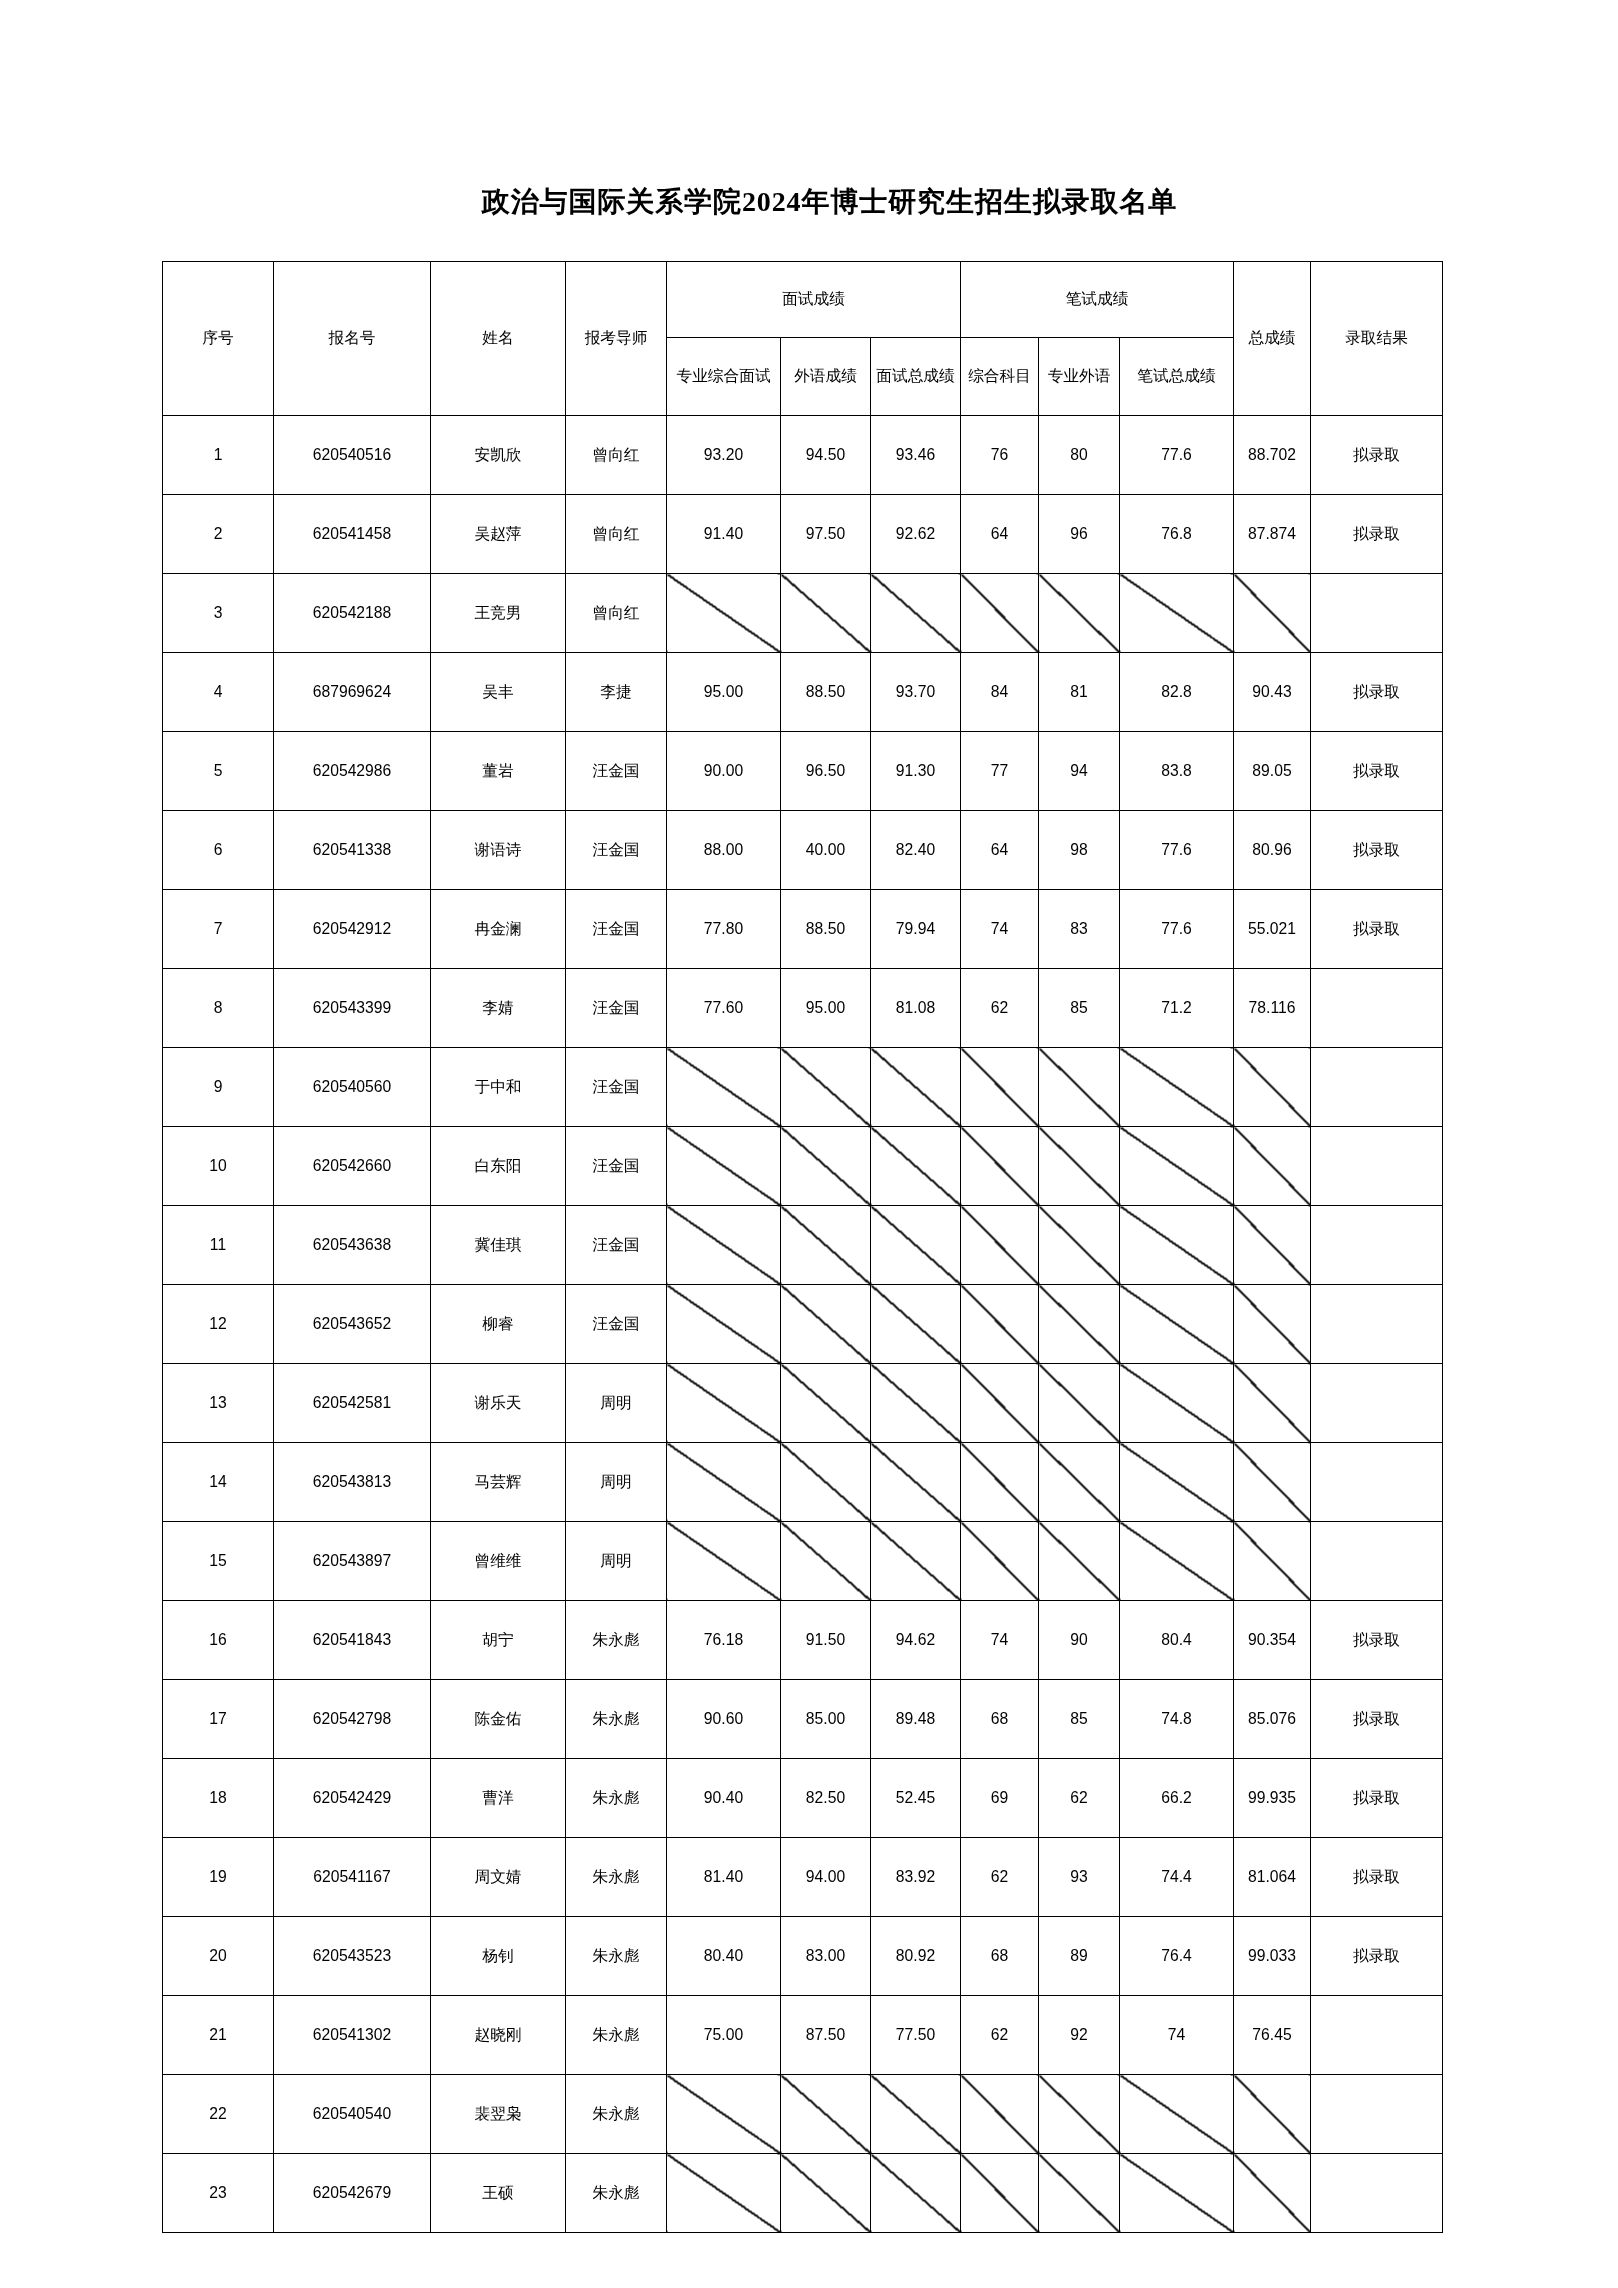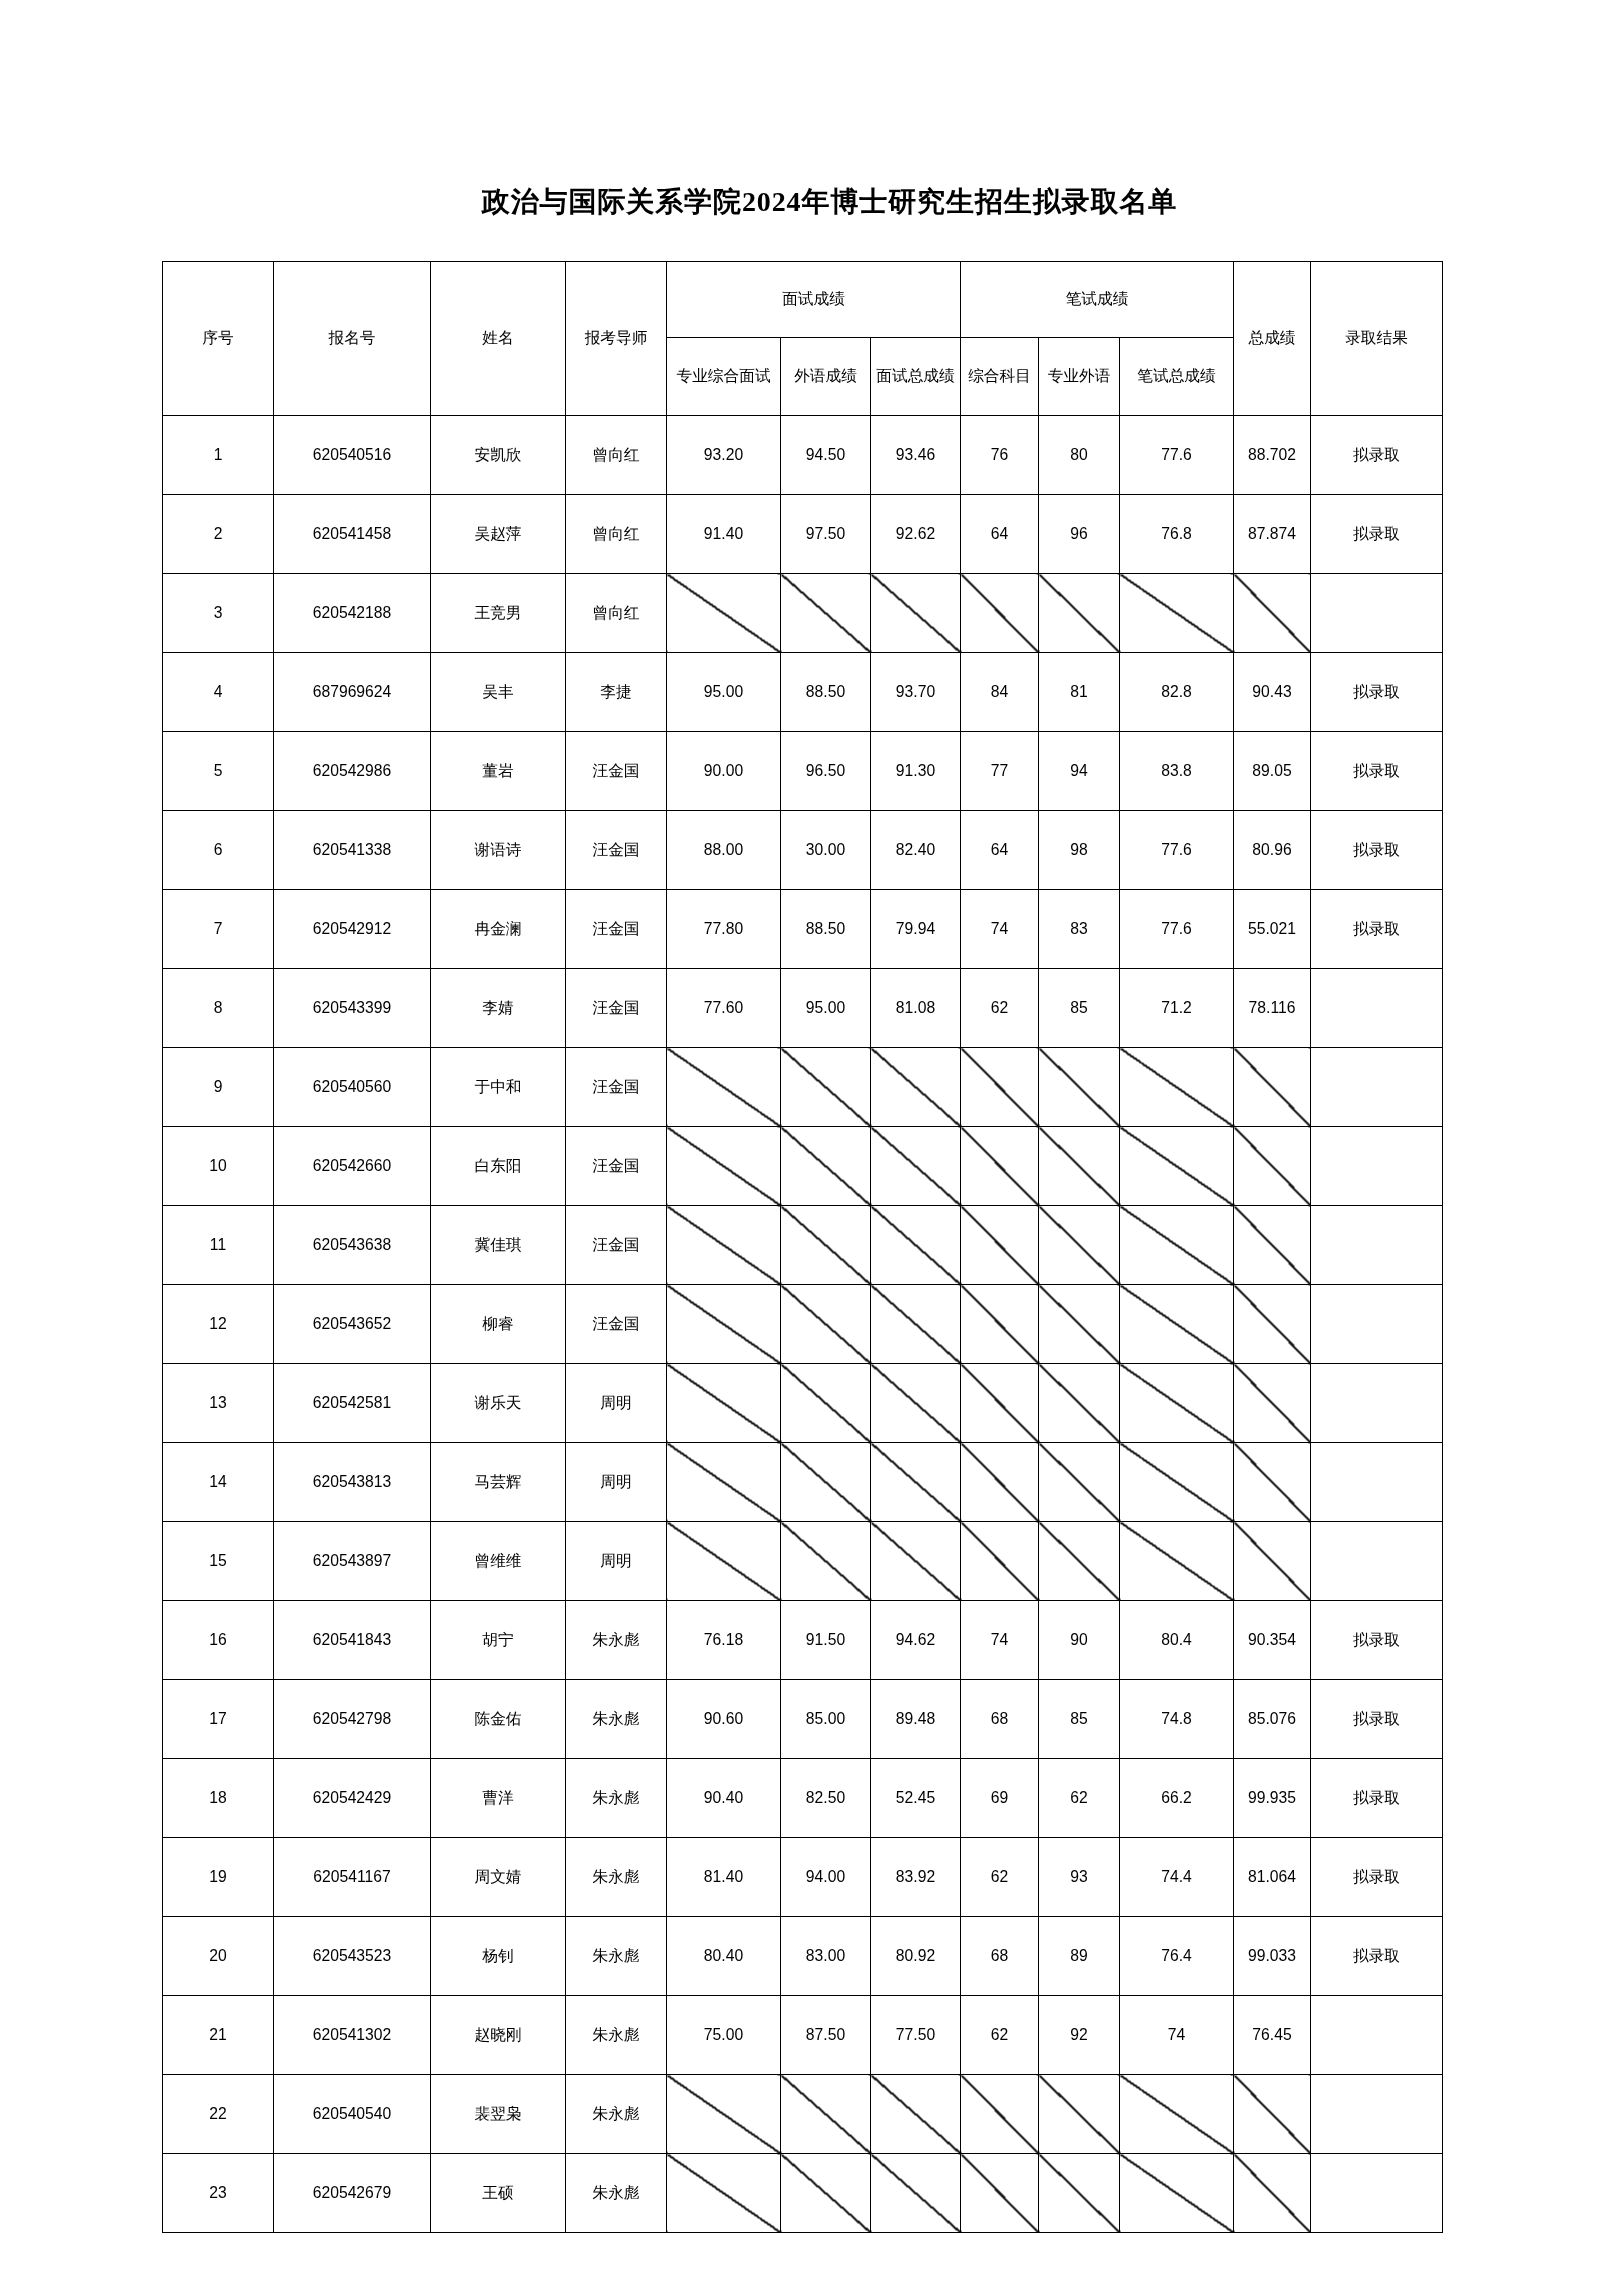--- a/index.html
+++ b/index.html
@@ -161,21 +161,21 @@
         <td class="bold">83.8</td>
         <td class="bold">89.05</td>
         <td>拟录取</td>
       </tr>
       <tr class="datarow">
         <td>6</td>
         <td>620541338</td>
         <td>谢语诗</td>
         <td>汪金国</td>
         <td>88.00</td>
-        <td>30.00</td>
+        <td>40.00</td>
         <td class="bold">82.40</td>
         <td>64</td>
         <td>98</td>
         <td class="bold">77.6</td>
         <td class="bold">80.96</td>
         <td>拟录取</td>
       </tr>
       <tr class="datarow">
         <td>7</td>
         <td>620542912</td>

